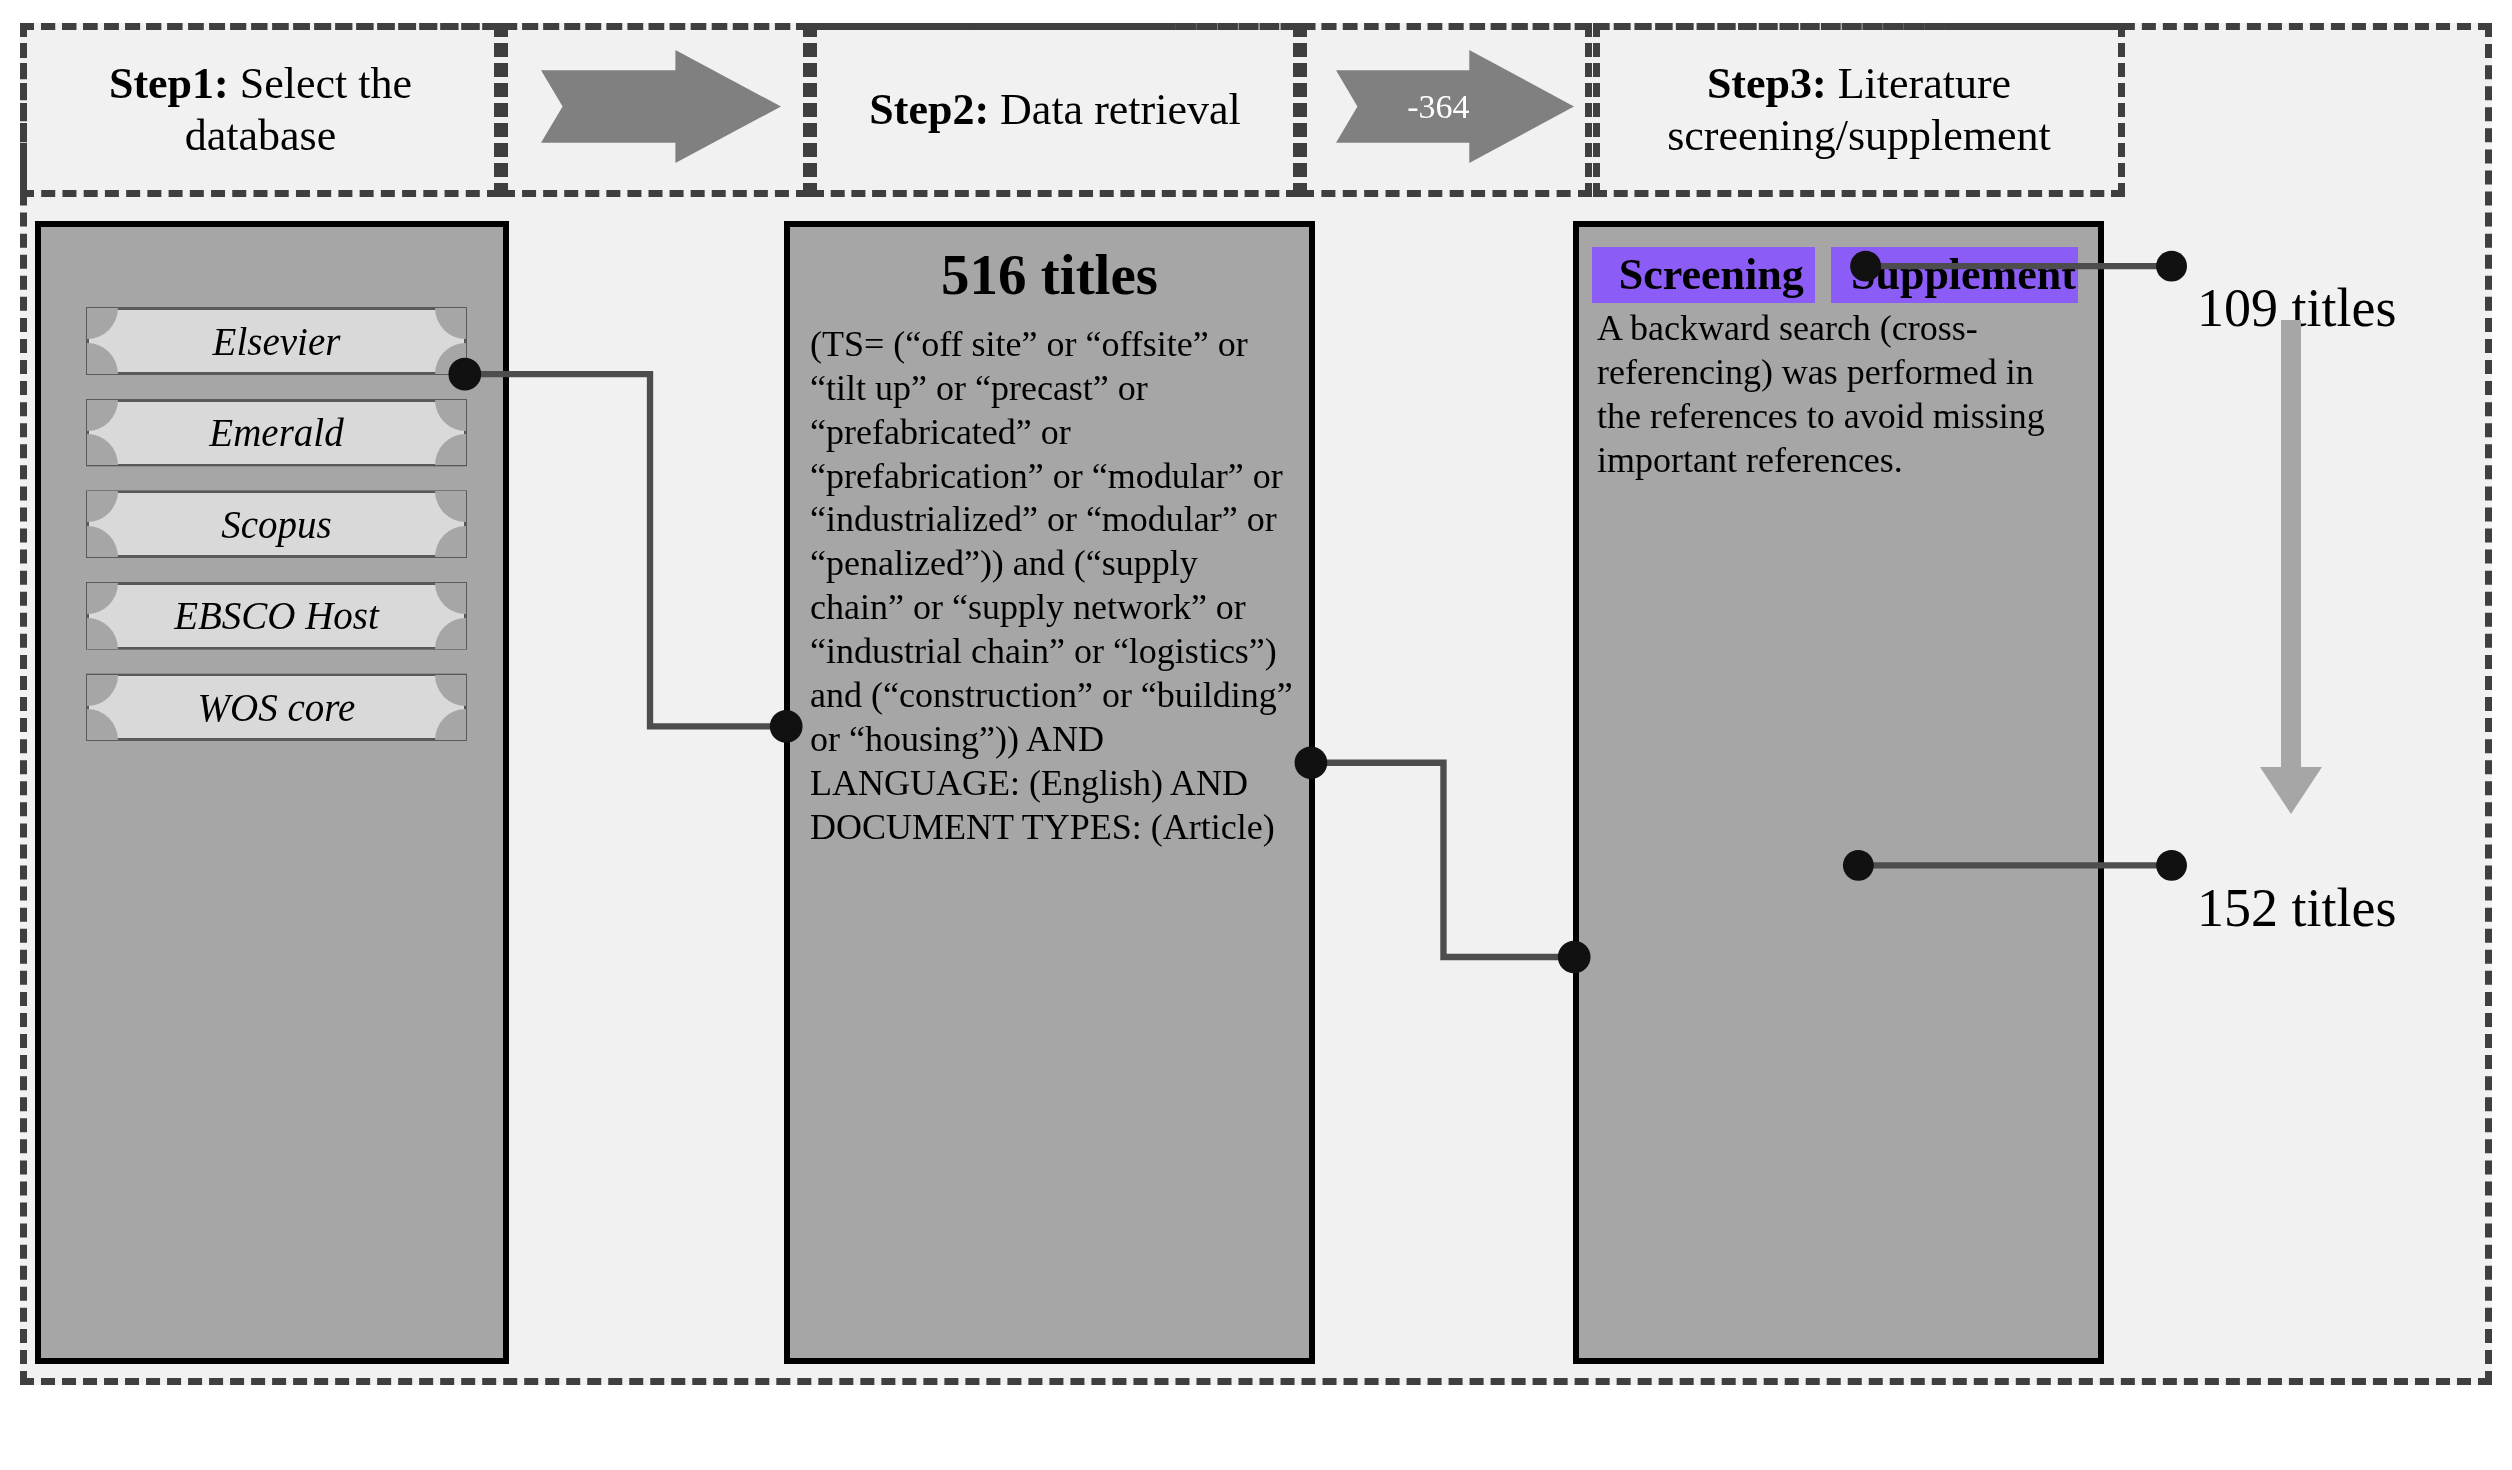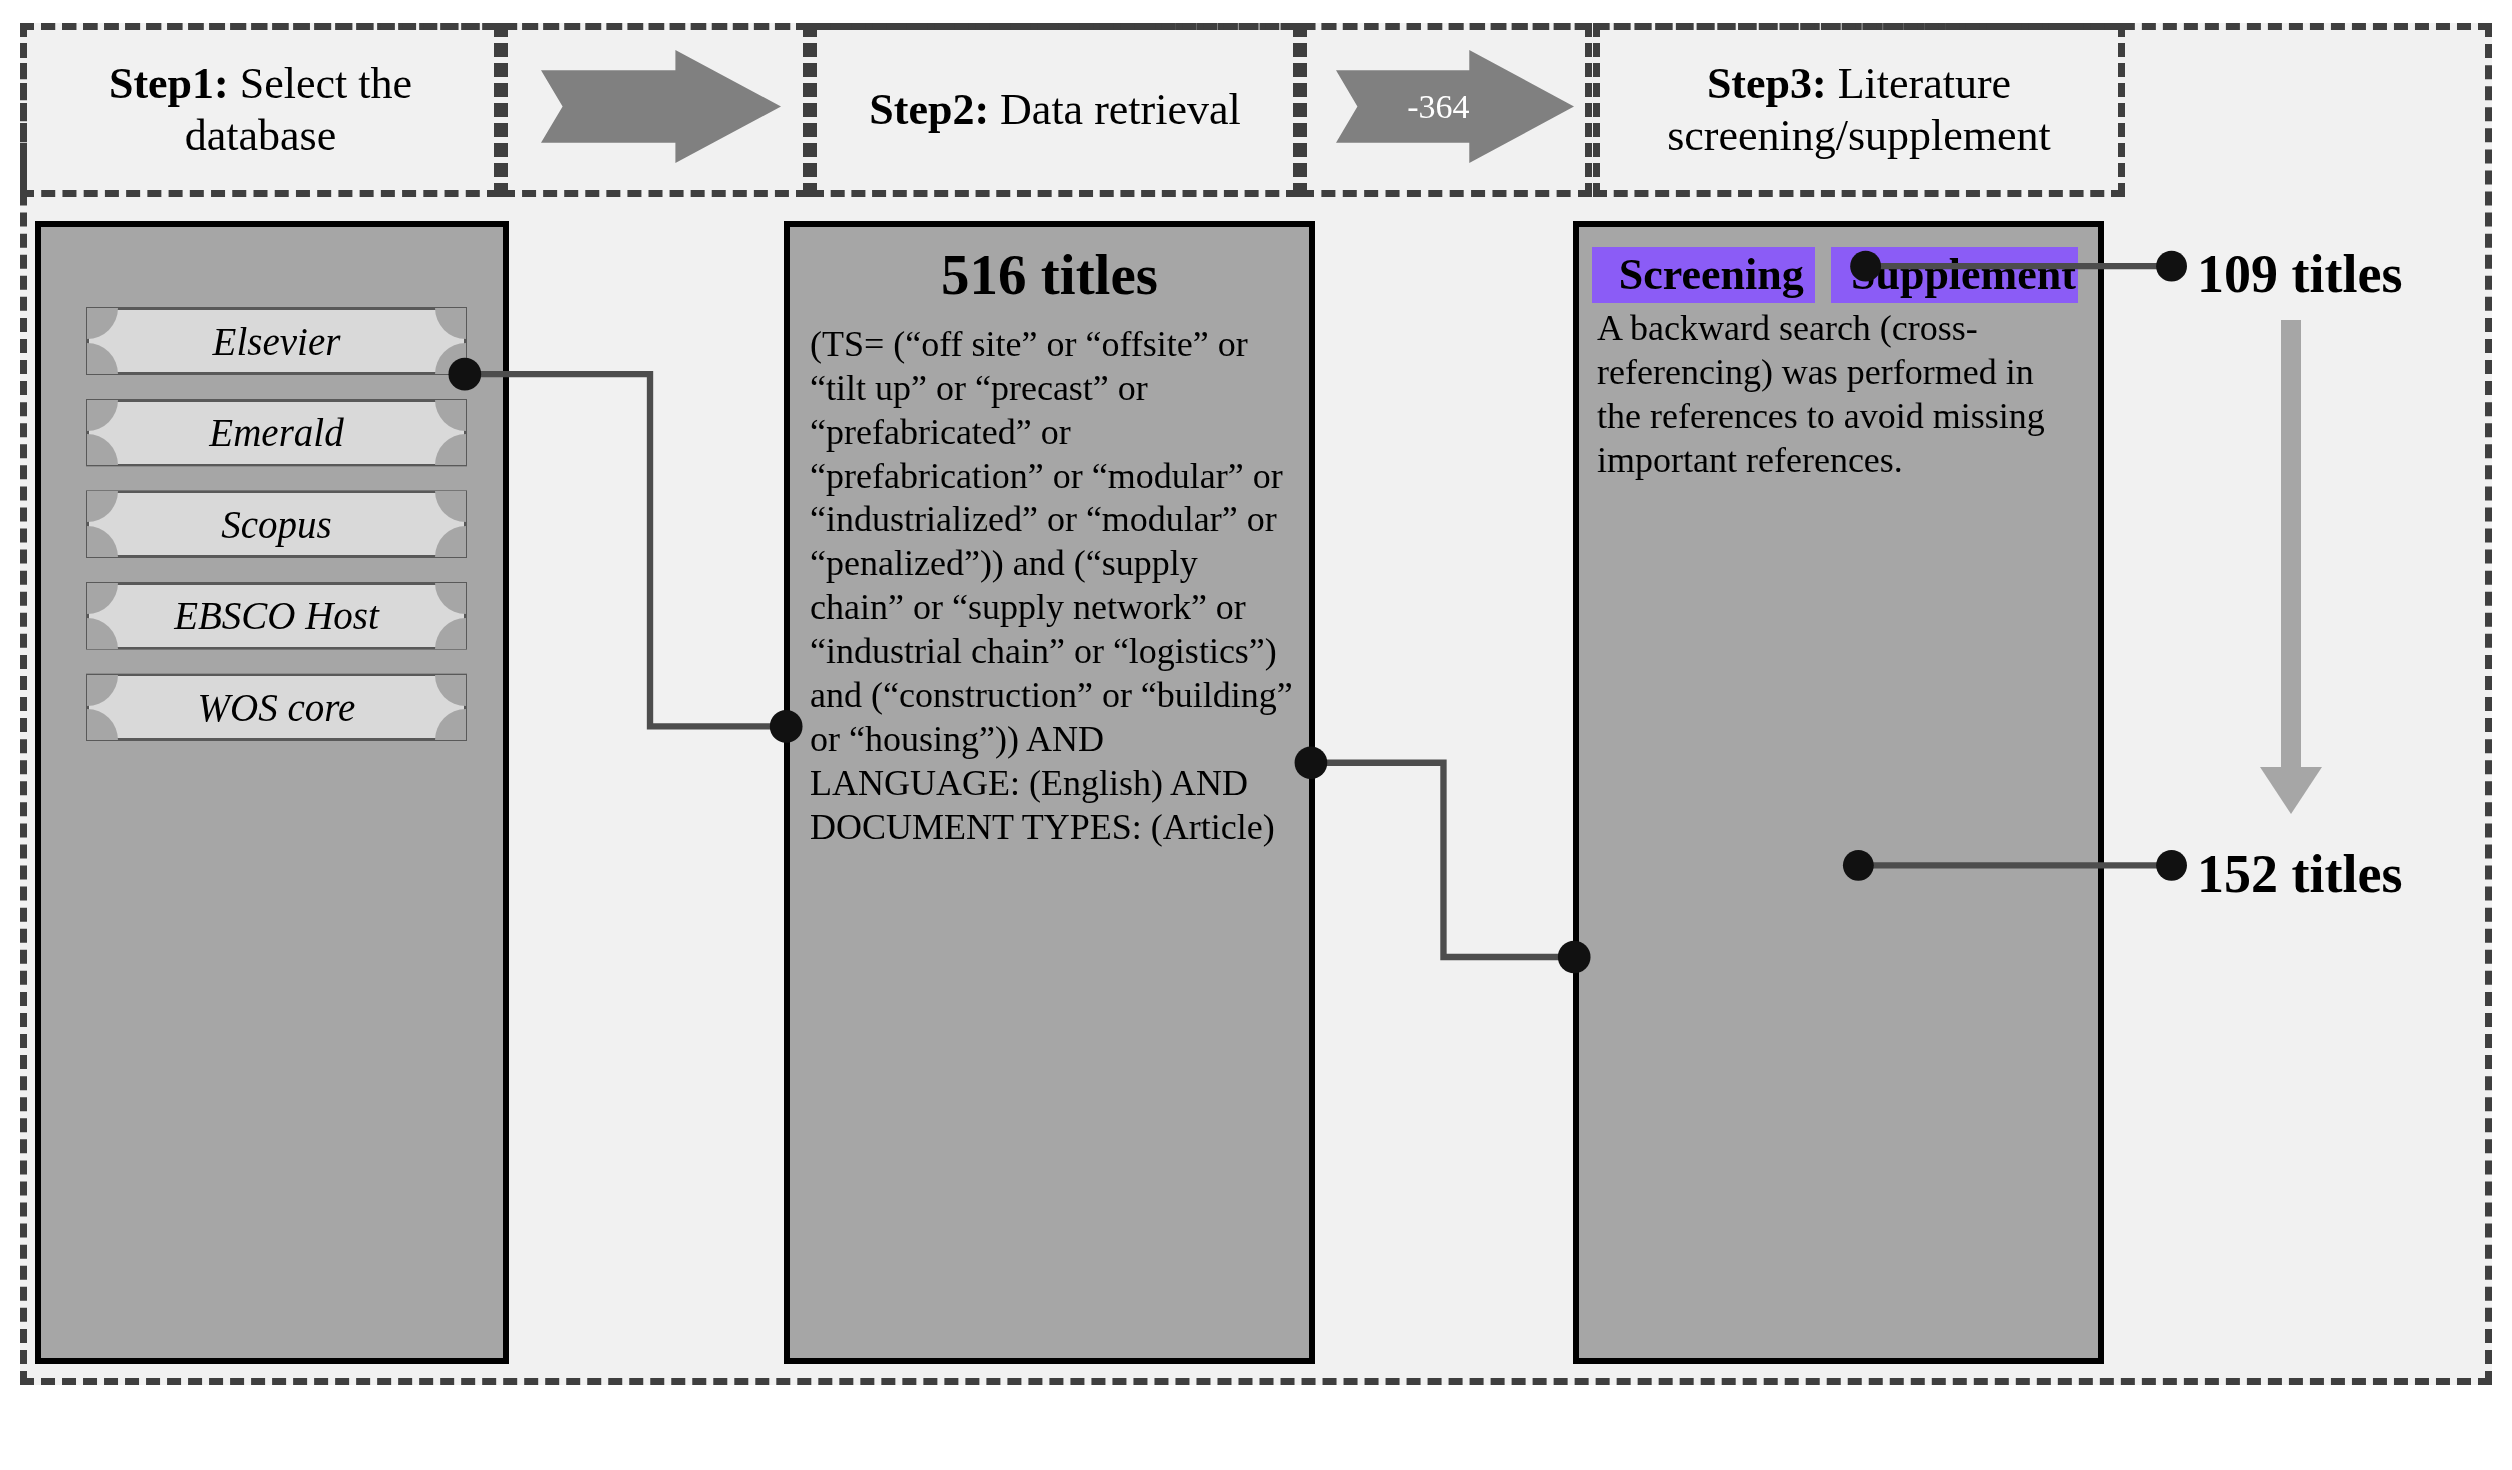--- a/index.html
+++ b/index.html
@@ -135,24 +135,25 @@
     padding:3.6px 12.7px 0 18px;
   }
   .pink-head.supplement{padding:1.8px 1.8px 3.6px 20px;margin-top:20px;}
 
   
   #wires{position:absolute;left:0;top:0;width:2512px;height:1471px;pointer-events:none;}
 
   
   .result-label{
     position:absolute;
-    font-weight:bold;
+    font-weight:normal;
     font-size:54px;
     color:#000;
     white-space:nowrap;
+    margin-top:34px;
   }
   #res-109{left:2197px;top:243px;}
   #res-152{left:2197px;top:843px;}
 
   
   #v-arrow{
     position:absolute;
     left:2281px;top:320px;
     width:20px;height:454px;
     background:#a6a6a6;

